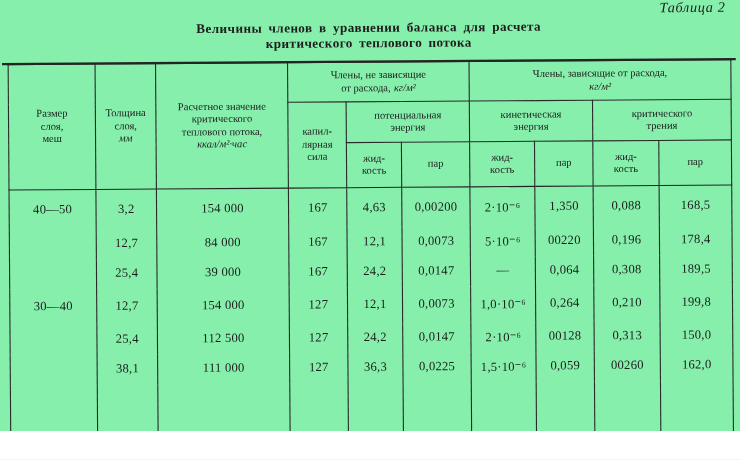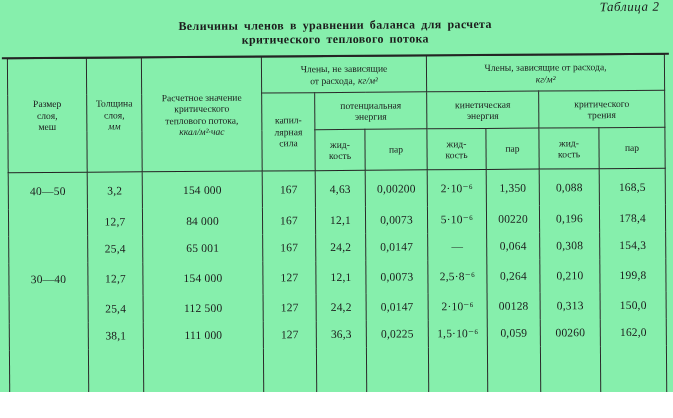--- a/index.html
+++ b/index.html
@@ -178,37 +178,37 @@
             <td>12,1</td>
             <td>0,0073</td>
             <td>5·10⁻⁶</td>
             <td>00220</td>
             <td>0,196</td>
             <td>178,4</td>
           </tr>
           <tr class="row-m">
             <td></td>
             <td>25,4</td>
-            <td>65 001</td>
+            <td>39 000</td>
             <td>167</td>
             <td>24,2</td>
             <td>0,0147</td>
             <td>—</td>
             <td>0,064</td>
             <td>0,308</td>
-            <td>154,3</td>
+            <td>189,5</td>
           </tr>
           <tr class="row-b">
             <td>30—40</td>
             <td>12,7</td>
             <td>154 000</td>
             <td>127</td>
             <td>12,1</td>
             <td>0,0073</td>
-            <td>2,5·8⁻⁶</td>
+            <td>1,0·10⁻⁶</td>
             <td>0,264</td>
             <td>0,210</td>
             <td>199,8</td>
           </tr>
           <tr class="row-m">
             <td></td>
             <td>25,4</td>
             <td>112 500</td>
             <td>127</td>
             <td>24,2</td>

